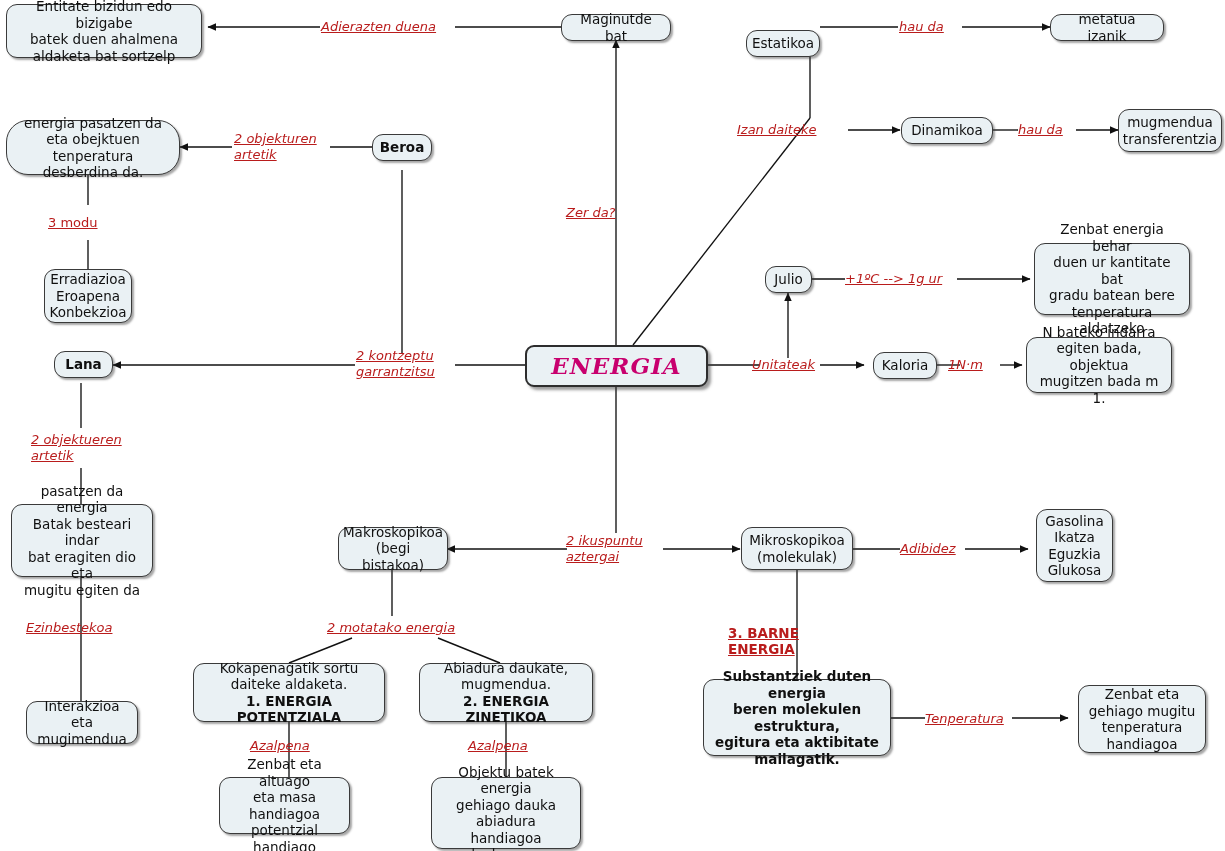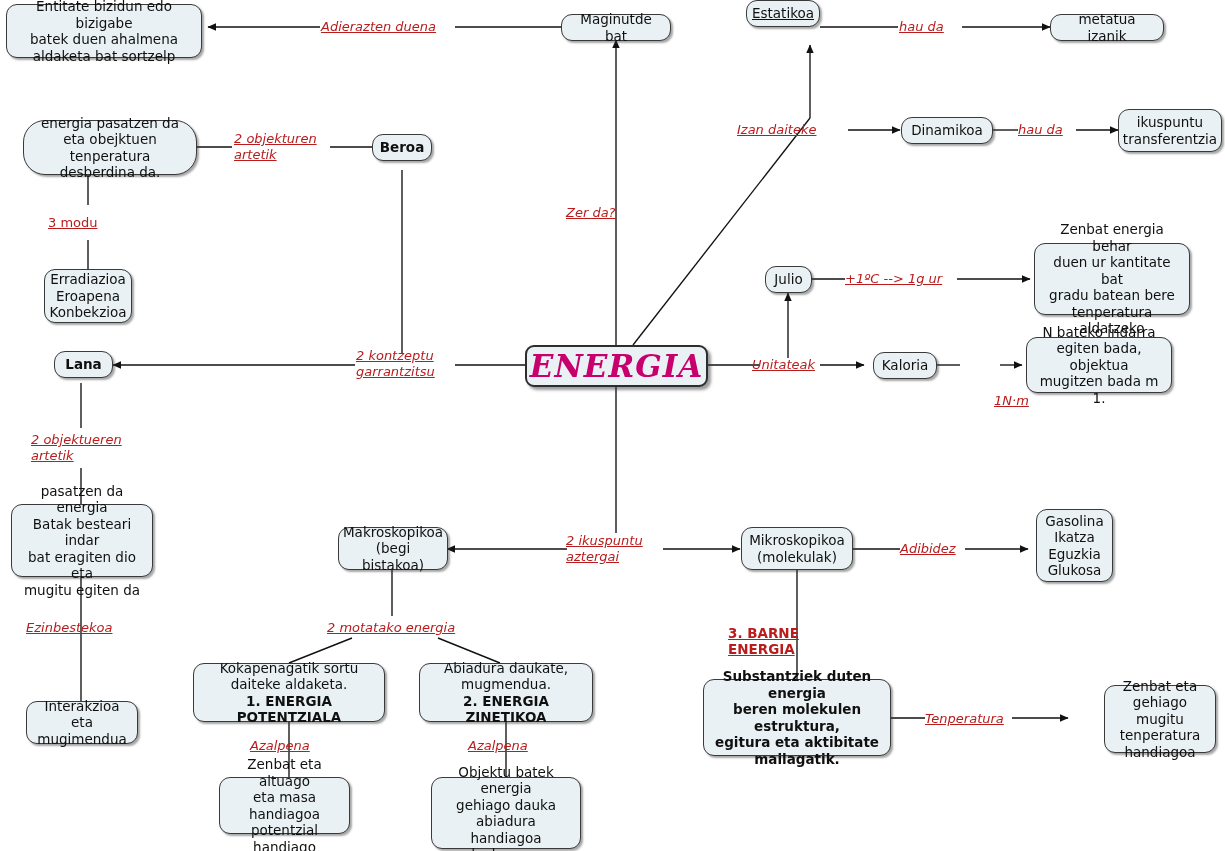--- a/index.html
+++ b/index.html
@@ -31,21 +31,21 @@
   }
   .node.bold{font-weight:bold;}
   .node.center{
     border:2px solid #2d2d2d;
     border-radius:9px;
     box-shadow:3px 3px 3px rgba(60,60,60,.5);
   }
   .node.center .ctext{
     font-family:"DejaVu Serif","Liberation Serif",serif;
     font-weight:bold;font-style:italic;
-    font-size:31px;
+    font-size:23px;
     letter-spacing:1px;
     color:#c8006e;
   }
   .node .emph{font-weight:bold;}
 
   .elabel{
     position:absolute;
     font-style:italic;
     font-size:13px;
     line-height:16px;
@@ -140,32 +140,32 @@
       <path d="M1012,718 L1068,718" marker-end="url(#ah)"></path>
     </g>
   </svg>
 
   <div class="node" style="left:6px;top:4px;width:196px;height:54px;">Entitate bizidun edo bizigabe
 batek duen ahalmena
 aldaketa bat sortzelp</div>
 
   <div class="node" style="left:561px;top:14px;width:110px;height:27px;">Maginutde bat</div>
 
-  <div class="node" style="left:746px;top:0;width:74px;height:27px;text-decoration:underline;">Estatikoa</div>
+  <div class="node" style="left:746px;top:30px;width:74px;height:27px;">Estatikoa</div>
 
   <div class="node" style="left:1050px;top:14px;width:114px;height:27px;">metatua izanik</div>
 
   <div class="node" style="left:901px;top:117px;width:92px;height:27px;">Dinamikoa</div>
 
-  <div class="node" style="left:1118px;top:109px;width:104px;height:43px;">ikuspuntu
+  <div class="node" style="left:1118px;top:109px;width:104px;height:43px;">mugmendua
 transferentzia</div>
 
   <div class="node bold" style="left:372px;top:134px;width:60px;height:27px;text-align:center;">Beroa</div>
 
-  <div class="node" style="left:23px;top:120px;width:174px;height:55px;border-radius:22px;">energia pasatzen da
+  <div class="node" style="left:6px;top:120px;width:174px;height:55px;border-radius:22px;">energia pasatzen da
 eta obejktuen tenperatura
 desberdina da.</div>
 
   <div class="node" style="left:44px;top:269px;width:88px;height:54px;">Erradiazioa
 Eroapena
 Konbekzioa</div>
 
   <div class="node bold" style="left:54px;top:351px;width:59px;height:27px;">Lana</div>
 
   <div class="node" style="left:26px;top:701px;width:112px;height:43px;">Interakzioa eta
@@ -223,21 +223,21 @@
   <div class="node" style="left:431px;top:777px;width:150px;height:72px;">Objektu batek energia
 gehiago dauka
 abiadura handiagoa
 daukanean.</div>
 
   <div class="node" style="left:703px;top:679px;width:188px;height:77px;font-weight:bold;">Substantziek duten energia
 beren molekulen estruktura,
 egitura eta aktibitate
 mailagatik.</div>
 
-  <div class="node" style="left:1078px;top:685px;width:112px;height:68px;margin-left:26px;">Zenbat eta
+  <div class="node" style="left:1078px;top:685px;width:128px;height:68px;">Zenbat eta
 gehiago mugitu
 tenperatura
 handiagoa</div>
 
   <div class="elabel" style="left:321px;top:19px;width:134px;">Adierazten duena</div>
 
   <div class="elabel" style="left:566px;top:205px;width:100px;">Zer da?</div>
 
   <div class="elabel" style="left:737px;top:122px;width:112px;">Izan daiteke</div>
 
@@ -255,21 +255,21 @@
 
   <div class="elabel" style="left:31px;top:432px;width:100px;">2 objektueren
 artetik</div>
 
   <div class="elabel" style="left:26px;top:620px;width:112px;">Ezinbestekoa</div>
 
   <div class="elabel" style="left:752px;top:357px;width:70px;">Unitateak</div>
 
   <div class="elabel" style="left:845px;top:271px;width:112px;">+1ºC --&gt; 1g ur</div>
 
-  <div class="elabel" style="left:994px;top:357px;width:44px;margin-top:36px;">1N·m</div>
+  <div class="elabel" style="left:948px;top:357px;width:44px;">1N·m</div>
 
   <div class="elabel" style="left:566px;top:533px;width:98px;">2 ikuspuntu
 aztergai</div>
 
   <div class="elabel" style="left:900px;top:541px;width:66px;">Adibidez</div>
 
   <div class="elabel" style="left:327px;top:620px;width:132px;">2 motatako energia</div>
 
   <div class="elabel" style="left:250px;top:738px;width:78px;">Azalpena</div>
 

